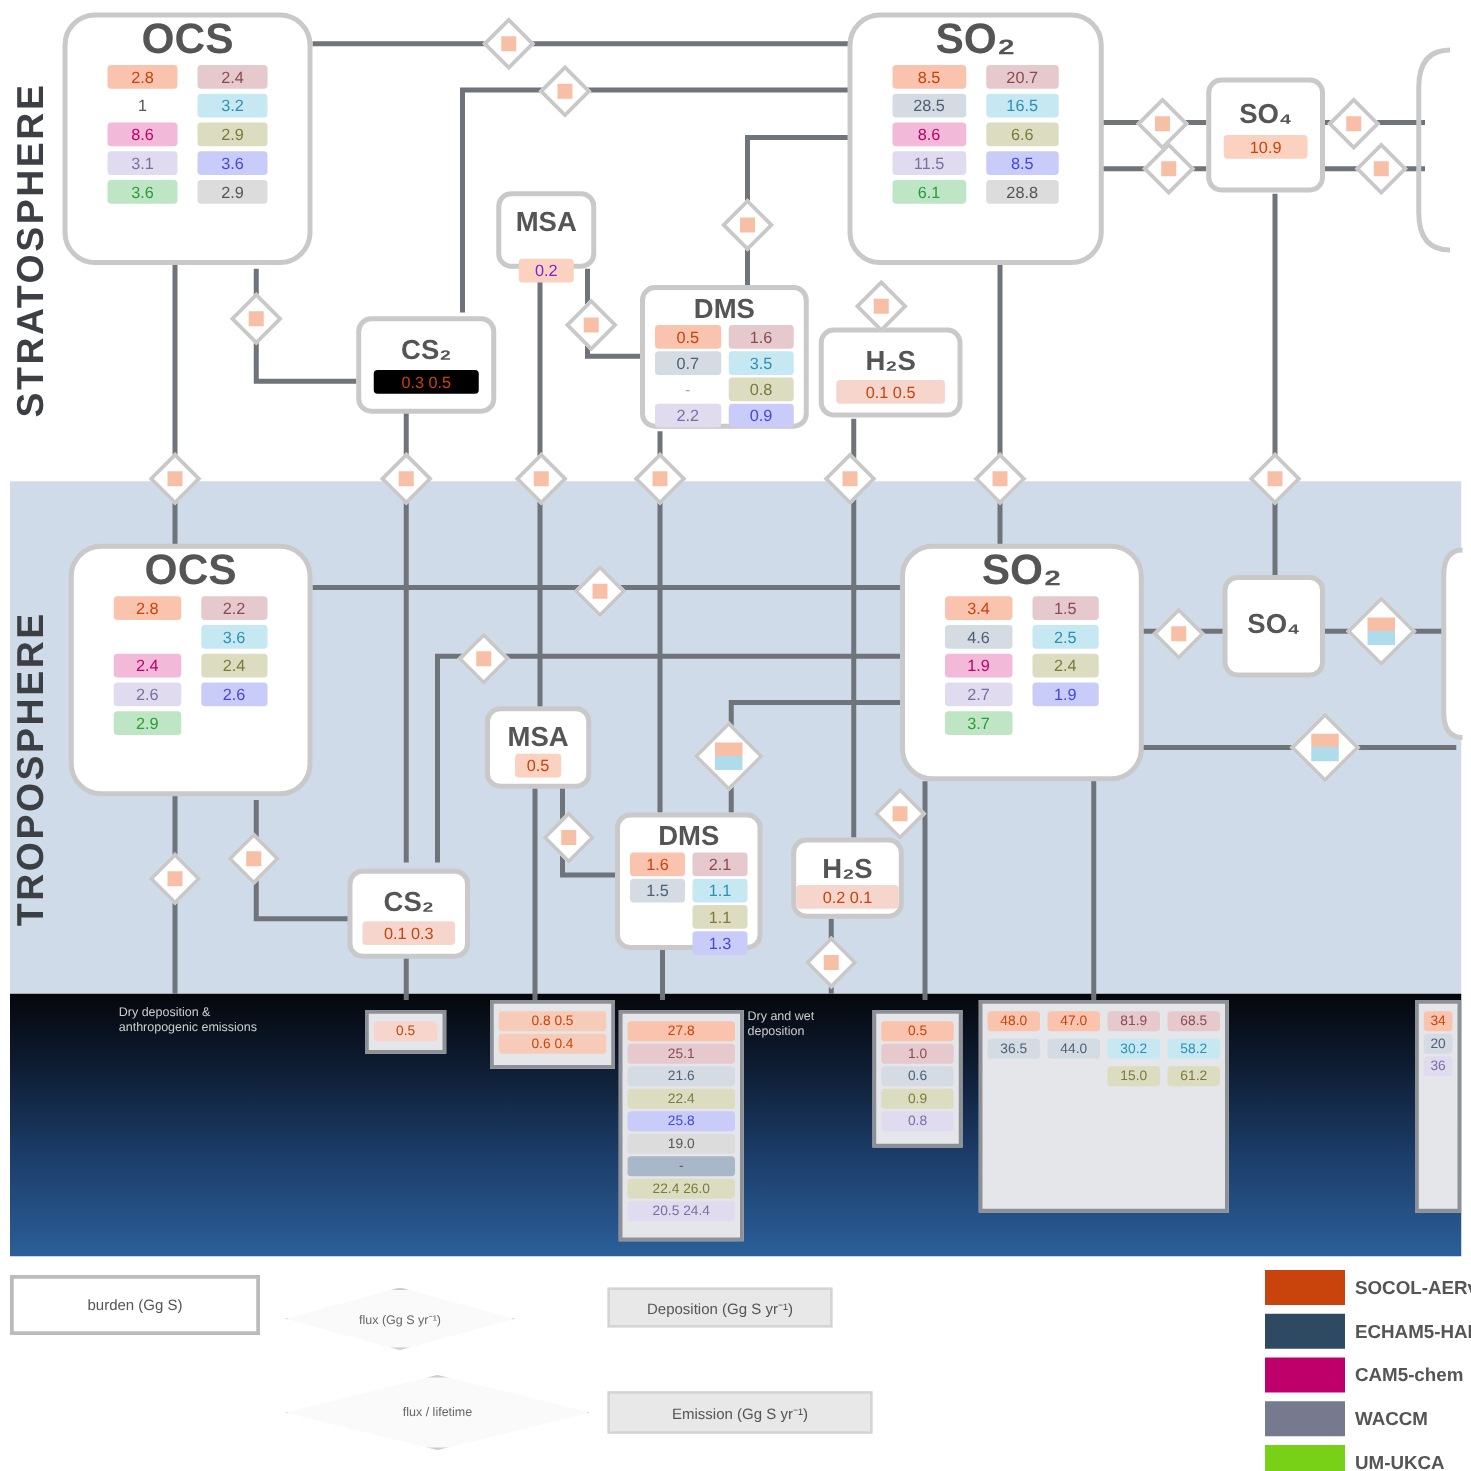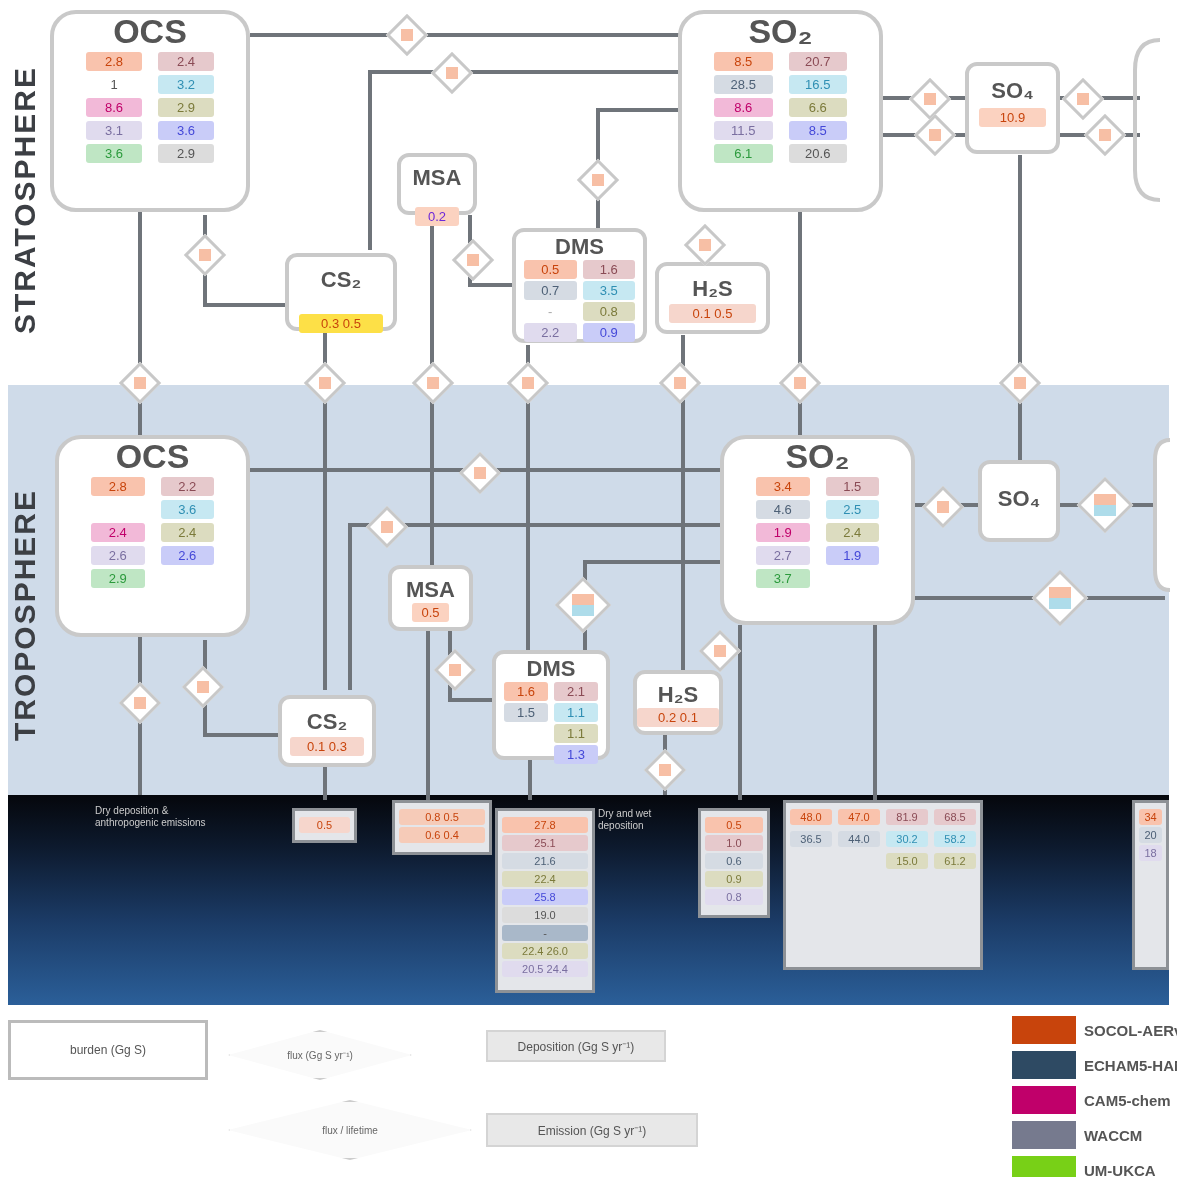--- a/index.html
+++ b/index.html
@@ -101,21 +101,21 @@
   <div class="grid">
     <div class="val" style="background:#f9c3ad;color:#c8440c">8.5</div>
     <div class="val" style="background:#e6c9cc;color:#8a4b55">20.7</div>
     <div class="val" style="background:#d5dbe3;color:#4d6076">28.5</div>
     <div class="val" style="background:#c6e8f2;color:#2f8fb3">16.5</div>
     <div class="val" style="background:#f2b9d8;color:#c0006a">8.6</div>
     <div class="val" style="background:#dcdcc0;color:#7b7a3a">6.6</div>
     <div class="val" style="background:#e0dbee;color:#7a6fa0">11.5</div>
     <div class="val" style="background:#c9ccf8;color:#4448d8">8.5</div>
     <div class="val" style="background:#bfe6c4;color:#2b9a3c">6.1</div>
-    <div class="val" style="background:#dcdcdc;color:#555">20.6</div>
+    <div class="val" style="background:#dcdcdc;color:#555">28.8</div>
   </div>
 </div>
 
 <div class="box small" style="left:965px;top:62px;width:95px;height:92px;">
   <div class="title" style="margin-top:14px">SO₄</div>
   <div class="val" style="margin:6px 10px;background:#fbd2c0;color:#c8440c">10.9</div>
 </div>
 
 <div class="box small" style="left:397px;top:153px;width:80px;height:62px;">
   <div class="title" style="margin-top:10px">MSA</div>
@@ -131,21 +131,21 @@
     <div class="val" style="background:#c6e8f2;color:#2f8fb3">3.5</div>
     <div class="val" style="color:#aaa">-</div>
     <div class="val" style="background:#dcdcc0;color:#7b7a3a">0.8</div>
     <div class="val" style="background:#e0dbee;color:#7a6fa0">2.2</div>
     <div class="val" style="background:#c9ccf8;color:#4448d8">0.9</div>
   </div>
 </div>
 
 <div class="box small" style="left:285px;top:253px;width:112px;height:78px;">
   <div class="title" style="margin-top:12px">CS₂</div>
-  <div class="val" style="margin:23px 10px;background:#fde047;color:#c8440c">0.3 0.5</div>
+  <div class="val" style="margin:5px 10px;background:#000000;color:#c8440c">0.3 0.5</div>
 </div>
 
 <div class="box small" style="left:655px;top:262px;width:115px;height:72px;">
   <div class="title" style="margin-top:12px">H₂S</div>
   <div class="val" style="margin:4px 10px;background:#f6d6cc;color:#c8440c">0.1 0.5</div>
 </div>
 
 <div class="box" style="left:55px;top:435px;width:195px;height:202px;">
   <div class="title">OCS</div>
   <div class="grid">
@@ -334,24 +334,24 @@
   <div class="val" style="background:#c6e8f2;color:#2f8fb3">30.2</div>
   <div class="val" style="background:#c6e8f2;color:#2f8fb3">58.2</div>
   <div></div>
     <div></div>
   <div class="val" style="background:#dcdcc0;color:#7b7a3a">15.0</div>
   <div class="val" style="background:#dcdcc0;color:#7b7a3a">61.2</div>
 </div>
 <div class="panel" style="left:1132px;top:800px;width:37px;height:170px">
   <div class="val" style="background:#f9c3ad;color:#c8440c">34</div>
   <div class="val" style="background:#d5dbe3;color:#4d6076">20</div>
-  <div class="val" style="background:#e0dbee;color:#7a6fa0">18</div>
-</div>
-
-<div class="legend-box" style="left:8px;top:1020px;width:200px;height:60px">burden (Gg S)</div>
+  <div class="val" style="background:#e0dbee;color:#7a6fa0">36</div>
+</div>
+
+<div class="legend-box" style="left:8px;top:1020px;width:200px;height:48px">burden (Gg S)</div>
 <div class="legend-flux" style="left:228px;top:1030px">
   <div class="dia" style="width:180px;height:46px">flux (Gg S yr⁻¹)</div>
 </div>
 <div class="legend-grey" style="left:486px;top:1030px;width:180px;height:32px">Deposition (Gg S yr⁻¹)</div>
 <div class="legend-flux" style="left:228px;top:1100px">
   <div class="dia" style="width:240px;height:56px">flux / lifetime</div>
 </div>
 <div class="legend-grey" style="left:486px;top:1113px;width:212px;height:34px">Emission (Gg S yr⁻¹)</div>
 
 <div class="models">

